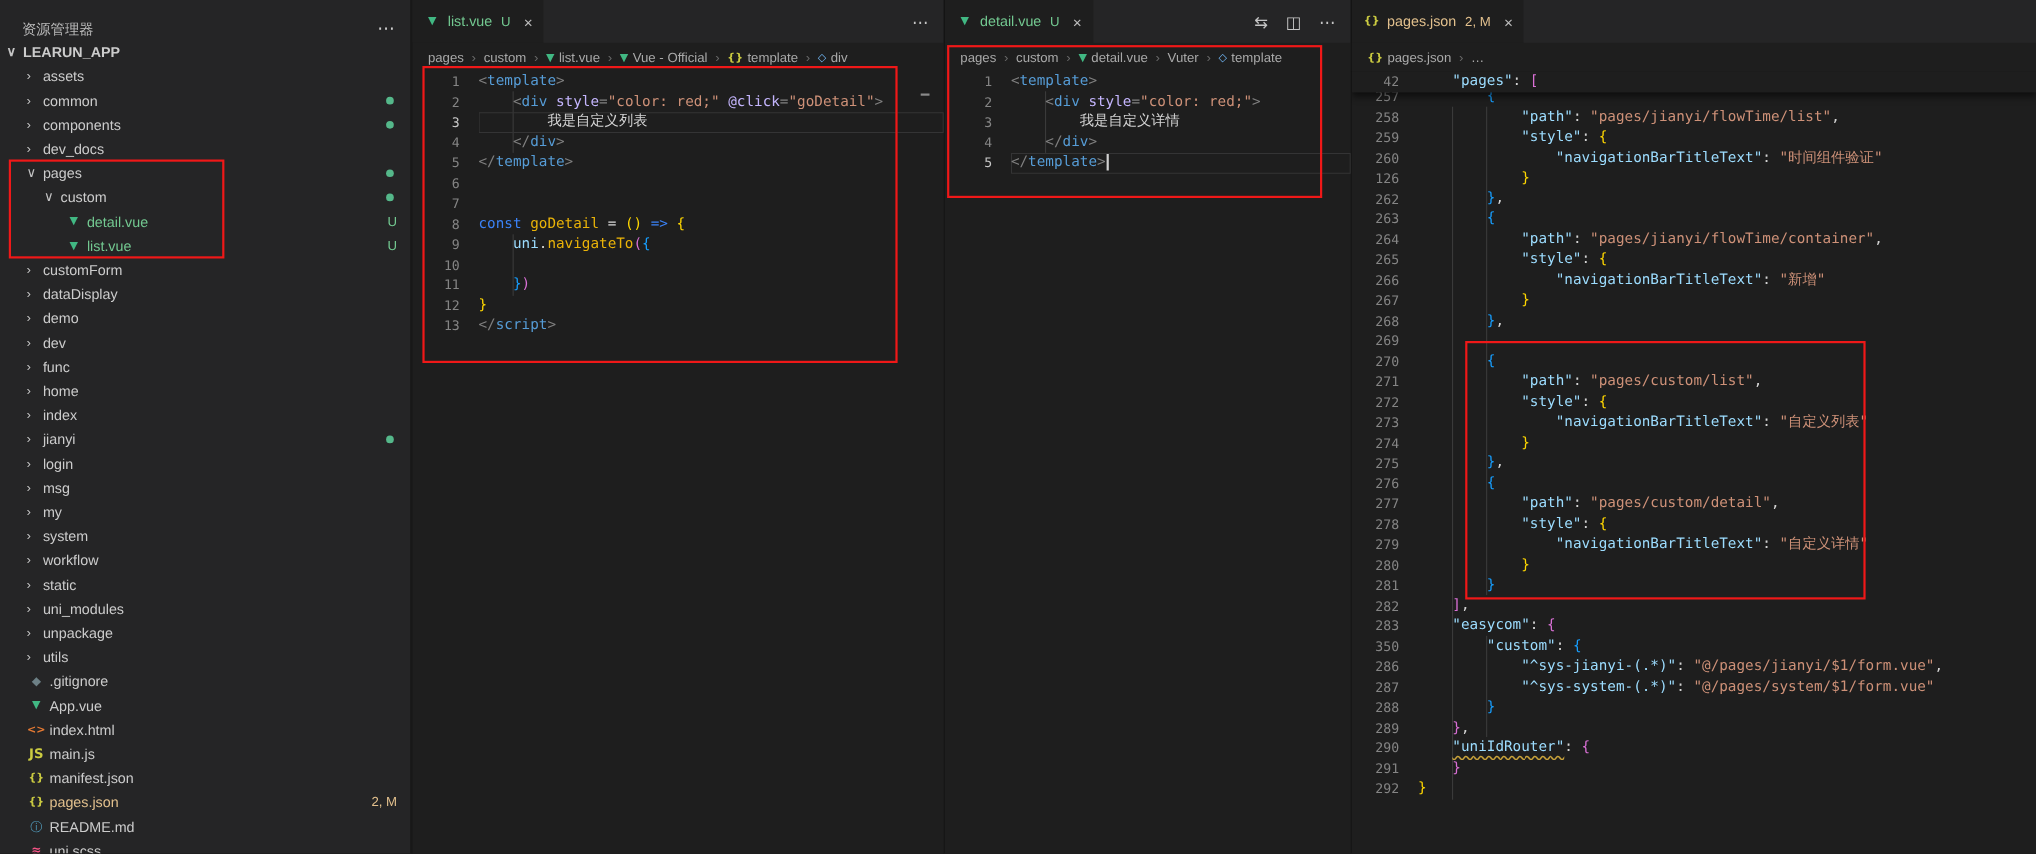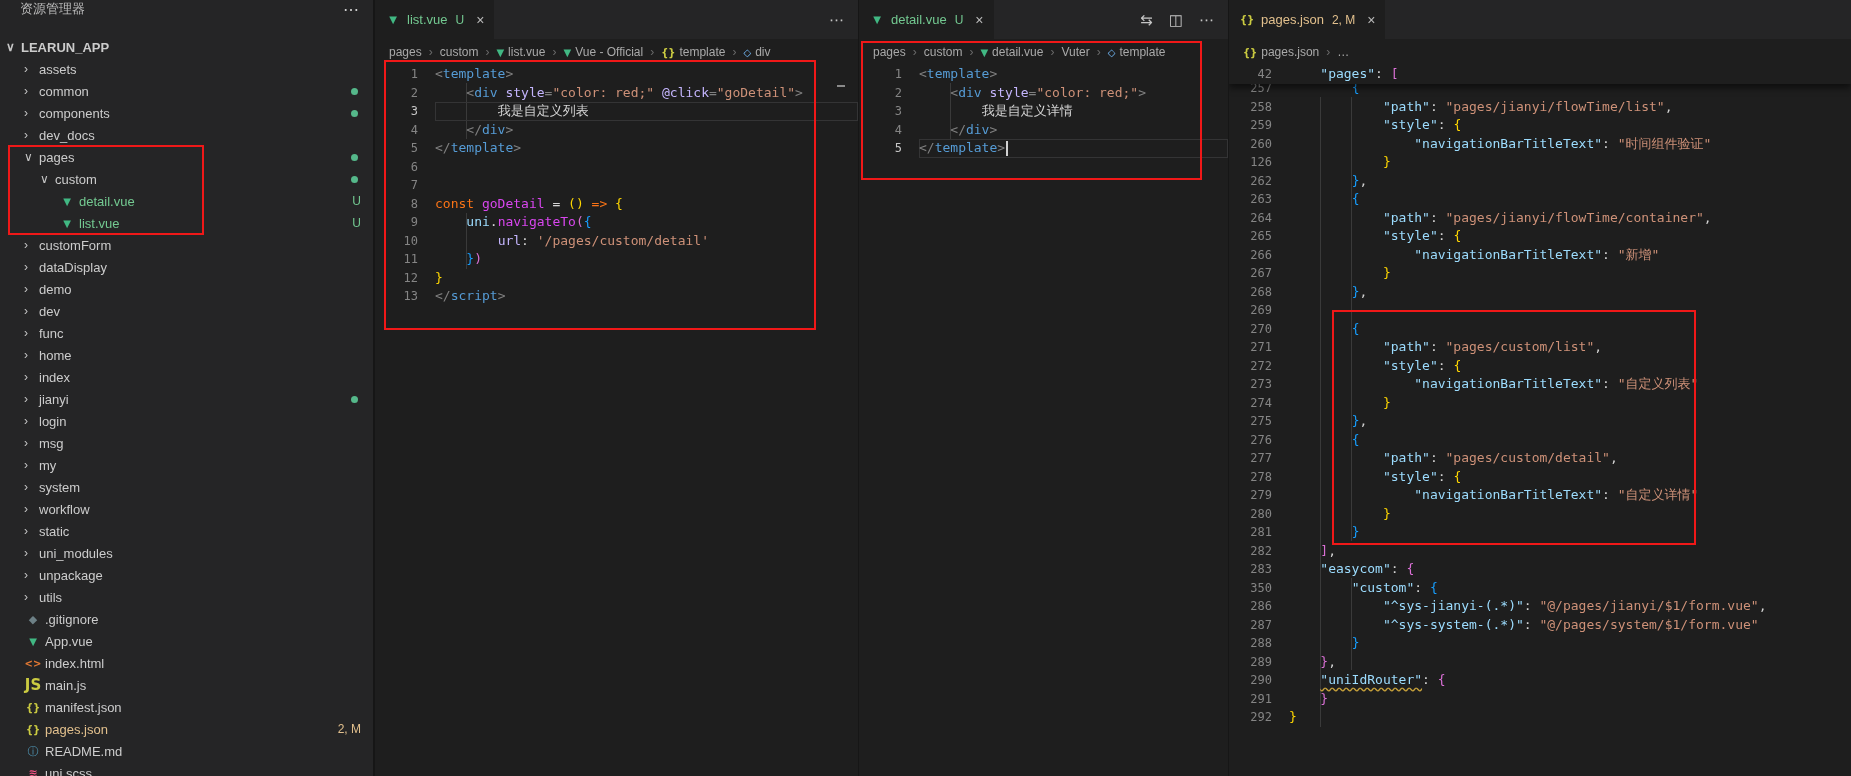--- a/index.html
+++ b/index.html
@@ -2,33 +2,33 @@
 <html><head>
 <meta charset="utf-8">
 <style>
   *{margin:0;padding:0;box-sizing:border-box}
   html,body{width:1851px;height:776px;overflow:hidden;background:#1e1e1e}
   body{font-family:"Liberation Sans",sans-serif;color:#cccccc}
   .app{position:relative;width:1851px;height:776px;display:flex}
 
   
   .sidebar{width:374px;background:#252526;flex:none;overflow:hidden;border-right:1px solid #161616}
-  .sb-head{height:36px;display:flex;align-items:flex-start;padding:0 14px 0 20px;color:#bbbbbb;font-size:13px}
+  .sb-head{height:36px;display:flex;align-items:flex-end;padding:0 14px 0 20px;color:#bbbbbb;font-size:13px}
   .sb-title{flex:1}
   .sb-more{color:#cfcfcf;font-size:16px;cursor:pointer}
   .trow{height:22px;display:flex;align-items:center;font-size:13px;color:#cccccc;position:relative;padding-left:24px;cursor:pointer;white-space:nowrap}
   .trow.root{padding-left:6px;font-weight:bold}
   .trow.d2{padding-left:40px}
   .trow.d3{padding-left:58px}
   .chev{width:15px;flex:none;color:#c5c5c5;font-size:12px}
   .fic{width:18px;flex:none;text-align:center;font-size:11px;font-weight:bold;margin-right:3px;font-family:"DejaVu Sans",sans-serif}
   .ic-vue{color:#41b883;font-size:10px}
   .ic-json{color:#cbcb41;font-size:10px}
   .ic-html{color:#e37933;font-size:10px}
-  .ic-js{color:#cbcb41;font-size:15px}
+  .ic-js{color:#cbcb41;font-size:12px}
   .ic-git{color:#6d8086}
   .ic-info{color:#519aba;font-weight:normal}
   .ic-scss{color:#f55385}
   .ic-sym{color:#75beff;font-weight:normal}
   .c-untracked{color:#73c991}
   .c-modified{color:#e2c08d}
   .tbdg{position:absolute;right:12px;font-size:12px}
   .dot{position:absolute;right:15px;width:7px;height:7px;border-radius:50%;background:#55b88a}
 
   
@@ -58,22 +58,22 @@
   .code{flex:1;white-space:pre;color:#d4d4d4}
   .crow.cur .code{box-shadow:inset 0 0 0 1px #343435}
   .sticky{position:absolute;top:0;left:0;right:0;z-index:3;background:#1e1e1e;box-shadow:0 4px 7px rgba(0,0,0,.55)}
 
   
   .tk-p{color:#808080}
   .tk-tag{color:#569cd6}
   .tk-attr{color:#c4b5fd}
   .tk-str{color:#ce9178}
   .tk-txt{color:#d4d4d4}
-  .tk-kw{color:#f97316}
-  .tk-fn{color:#d946ef}
+  .tk-kw{color:#3b82f6}
+  .tk-fn{color:#eab308}
   .tk-var{color:#9cdcfe}
   .tk-pl{color:#d4d4d4}
   .tk-key{color:#9cdcfe}
   .tk-keyw{color:#9cdcfe;text-decoration:underline wavy #c8a23a;text-underline-offset:3px}
   .tk-b1{color:#ffd700}
   .tk-b2{color:#da70d6}
   .tk-b3{color:#179fff}
   .caret{display:inline-block;width:2px;height:15px;background:#d0d0d0;vertical-align:middle;margin-left:1px}
 
   .guide{position:absolute;width:1px;background:#3a3a3a;z-index:0}
@@ -315,21 +315,20 @@
             <div class="crow">
               <span class="ln">8</span>
               <span class="code"><span class="tk-kw">const </span><span class="tk-fn">goDetail</span><span class="tk-pl"> = </span><span class="tk-b1">()</span><span class="tk-pl"> </span><span class="tk-kw">=&gt;</span><span class="tk-pl"> </span><span class="tk-b1">{</span></span>
             </div>
             <div class="crow">
               <span class="ln">9</span>
               <span class="code"><span class="tk-pl">    </span><span class="tk-var">uni</span><span class="tk-pl">.</span><span class="tk-fn">navigateTo</span><span class="tk-b2">(</span><span class="tk-b3">{</span></span>
             </div>
             <div class="crow">
               <span class="ln">10</span>
-              <span class="code"><span class="tk-pl">        </span><span class="tk-attr">url</span><span class="tk-pl">: </span><span class="tk-str">'/pages/custom/detail'</span></span>
             </div>
             <div class="crow">
               <span class="ln">11</span>
               <span class="code"><span class="tk-pl">    </span><span class="tk-b3">}</span><span class="tk-b2">)</span></span>
             </div>
             <div class="crow">
               <span class="ln">12</span>
               <span class="code"><span class="tk-b1">}</span></span>
             </div>
             <div class="crow">

